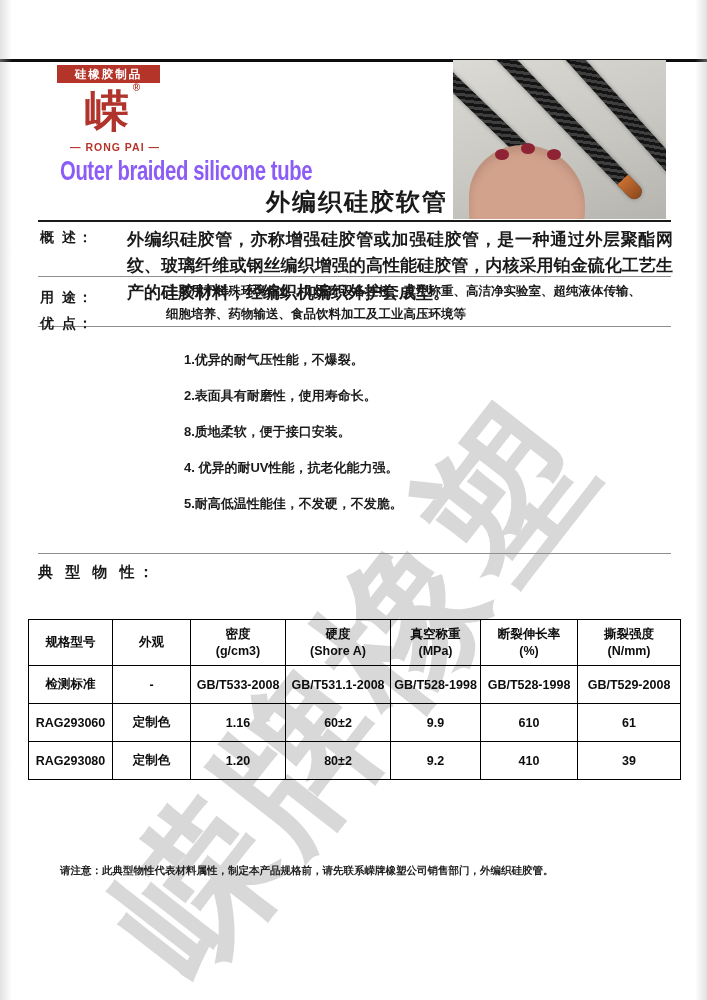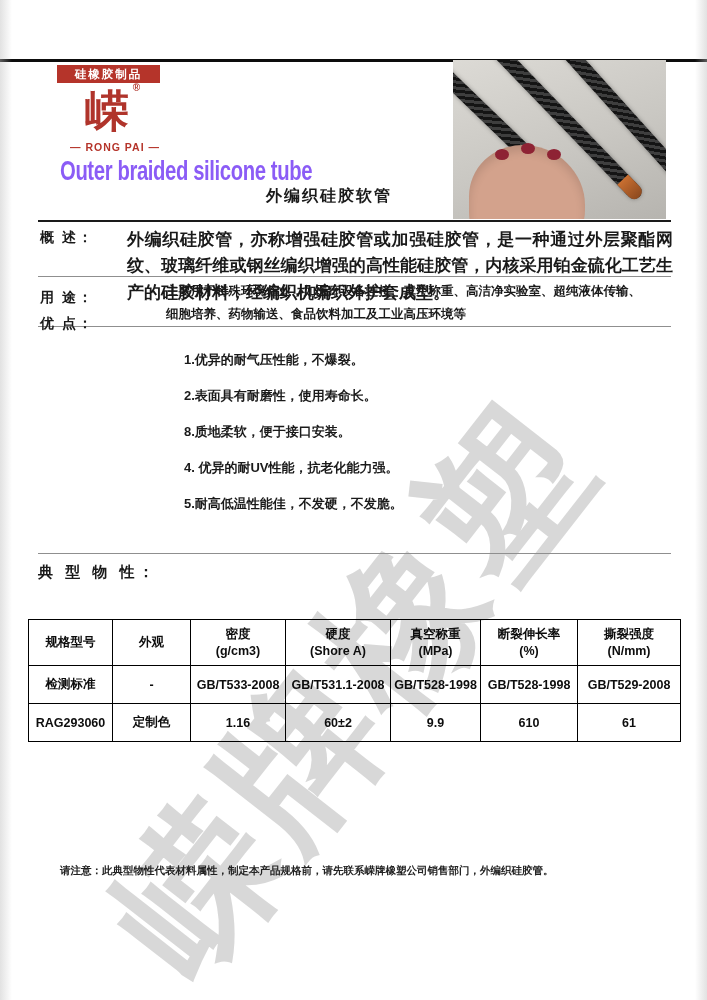--- a/index.html
+++ b/index.html
@@ -24,21 +24,21 @@
   .brand-strip { position:absolute; left:57px; top:65px; width:103px; height:18px; background:#b5342a; color:#fff;
     font-size:11.5px; line-height:18px; text-align:center; letter-spacing:2px; font-weight:700; }
   .logo-seal { position:absolute; left:76px; top:84px; width:62px; height:54px; color:#b0342b; text-align:center; }
   .logo-char { font-size:44px; font-weight:700; line-height:54px; }
   .logo-reg { position:absolute; right:-2px; top:-2px; font-size:10px; font-weight:700; }
   .logo-sub { position:absolute; left:56px; top:141px; width:118px; text-align:center; color:#b5342a;
     font-size:10.5px; font-weight:700; letter-spacing:1px; white-space:nowrap; }
 
   .title-en { position:absolute; left:60px; top:156px; font-size:27px; font-weight:800; color:#8b5cf6; white-space:nowrap; }
   .title-en span { display:inline-block; transform:scaleX(.75); transform-origin:left center; letter-spacing:-.5px; }
-  .title-zh { position:absolute; left:266px; top:186px; font-size:16px; font-weight:700; letter-spacing:2px; white-space:nowrap; }
+  .title-zh { position:absolute; left:266px; top:186px; font-size:24px; font-weight:700; letter-spacing:2px; white-space:nowrap; }
 
   
   .photo { position:absolute; left:453px; top:60px; width:213px; height:159px; overflow:hidden;
     background:linear-gradient(160deg,#dcdad5 0%,#c9c7c2 55%,#b6b4af 100%); }
   .tube { position:absolute; width:15px; height:250px; border-radius:8px;
     background:repeating-linear-gradient(52deg,#141414 0 3px,#3e3e3e 3px 6px); box-shadow:0 0 4px rgba(0,0,0,.35); }
   .tube .ferrule { position:absolute; bottom:0; left:0; width:100%; height:24px;
     background:linear-gradient(#c96f31,#8d4a1f); border-radius:0 0 7px 7px; }
   .tube1 { left:26px;  top:-70px; transform:rotate(-46deg); }
   .tube2 { left:92px;  top:-78px; transform:rotate(-44deg); }
@@ -179,20 +179,29 @@
         </tr>
         <tr>
           <td>RAG293060</td>
           <td>定制色</td>
           <td>1.16</td>
           <td>60±2</td>
           <td>9.9</td>
           <td>610</td>
           <td>61</td>
         </tr>
+        <tr>
+          <td>RAG293080</td>
+          <td>定制色</td>
+          <td>1.20</td>
+          <td>80±2</td>
+          <td>9.2</td>
+          <td>410</td>
+          <td>39</td>
+        </tr>
       </tbody>
     </table>
 
     <p class="footnote">请注意：此典型物性代表材料属性，制定本产品规格前，请先联系嵘牌橡塑公司销售部门，外编织硅胶管。</p>
 
   </div>
 
   <div class="edge left"></div>
   <div class="edge right"></div>
 </div>

